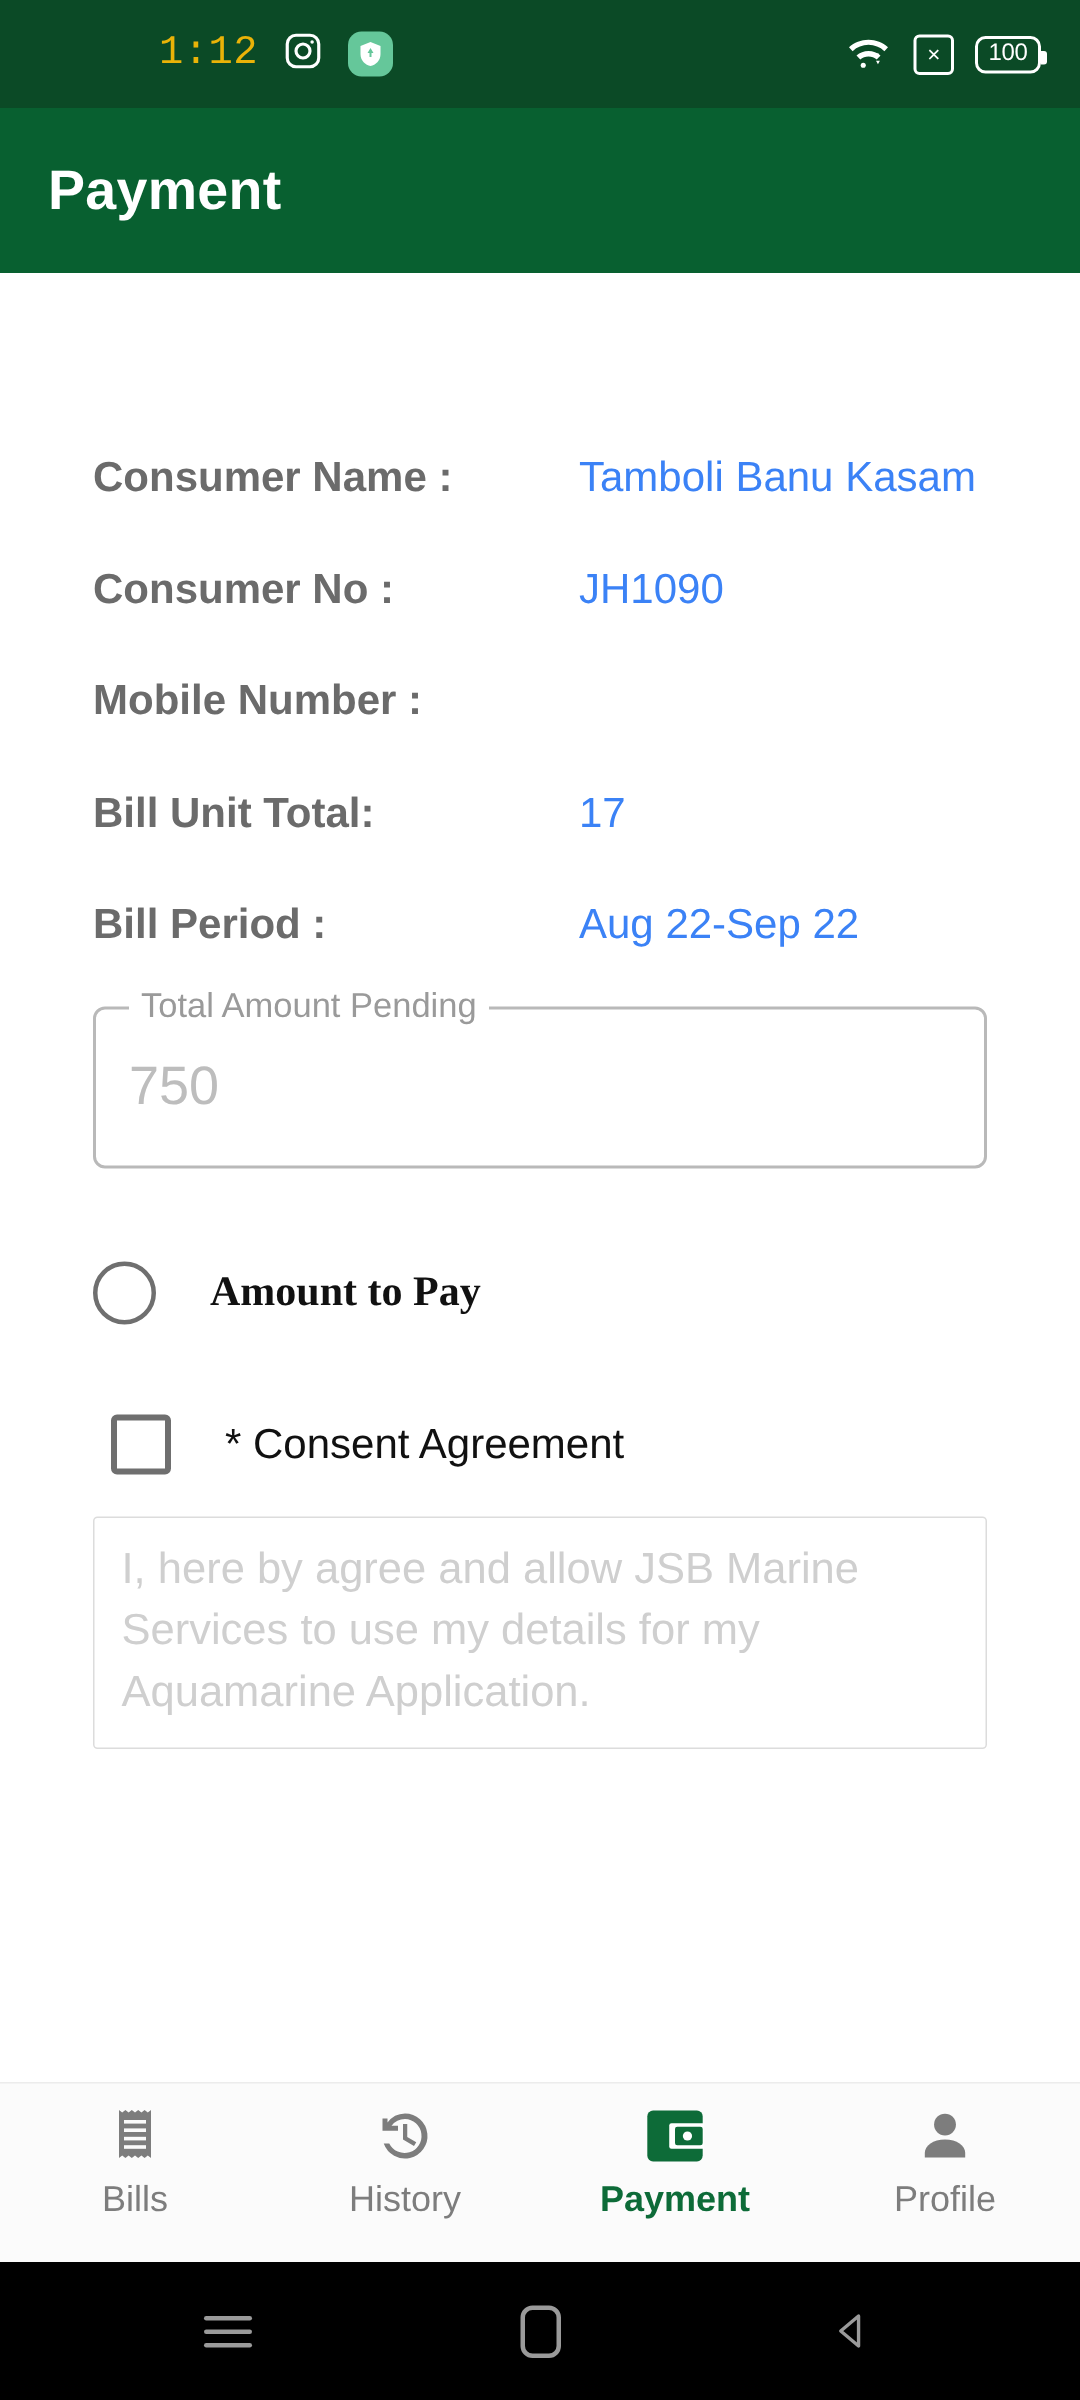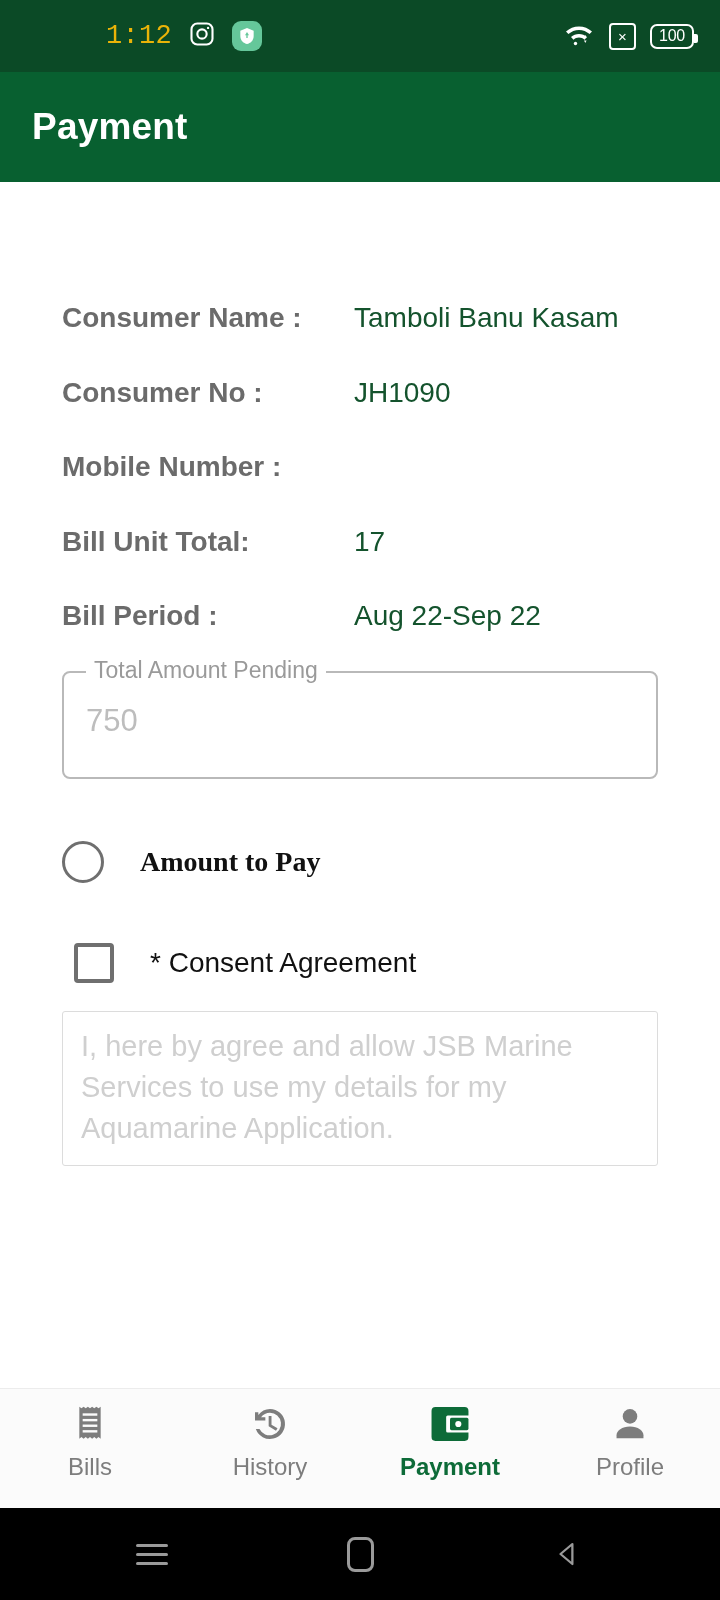--- a/index.html
+++ b/index.html
@@ -128,24 +128,25 @@
     font-size: 28px;
     font-weight: bold;
     color: #6b6b6b;
     white-space: pre;
     flex: 0 0 auto;
     line-height: 1.45;
   }
   .detail-label.w-wide  { width: 292px; }
   .detail-value {
     font-size: 28px;
-    color: #14532d;
+    color: #3b82f6;
     line-height: 1.45;
     flex: 1 1 auto;
     max-width: 220px;
+    margin-left: 32px;
   }
   .detail-value.wide { max-width: 320px; }
 
   
   .outlined-field {
     position: relative;
     margin-top: 10px;
     height: 108px;
     border: 2px solid #b9b9b9;
     border-radius: 8px;
@@ -157,21 +158,21 @@
     background: #ffffff;
     padding: 0 8px;
     font-size: 23px;
     color: #9a9a9a;
     line-height: 1;
   }
   .outlined-value {
     position: absolute;
     left: 22px;
     top: 30px;
-    font-size: 31px;
+    font-size: 36px;
     color: #bdbdbd;
   }
 
   
   .radio-row {
     display: flex;
     align-items: center;
     margin-top: 62px;
     gap: 36px;
     font-family: Liberation Serif, serif;

